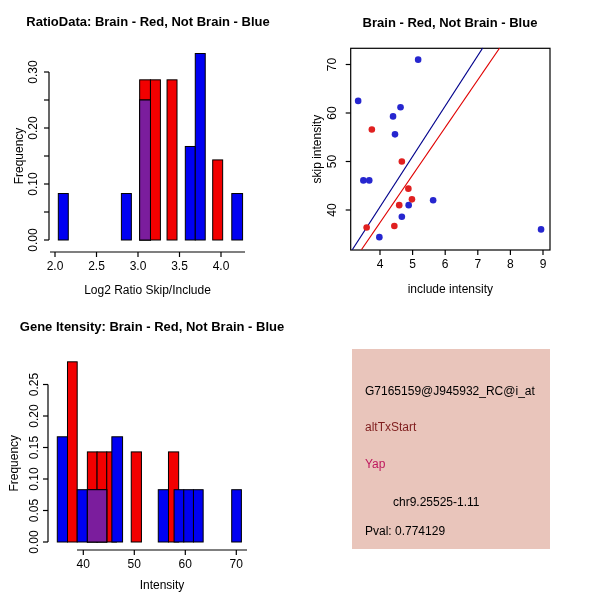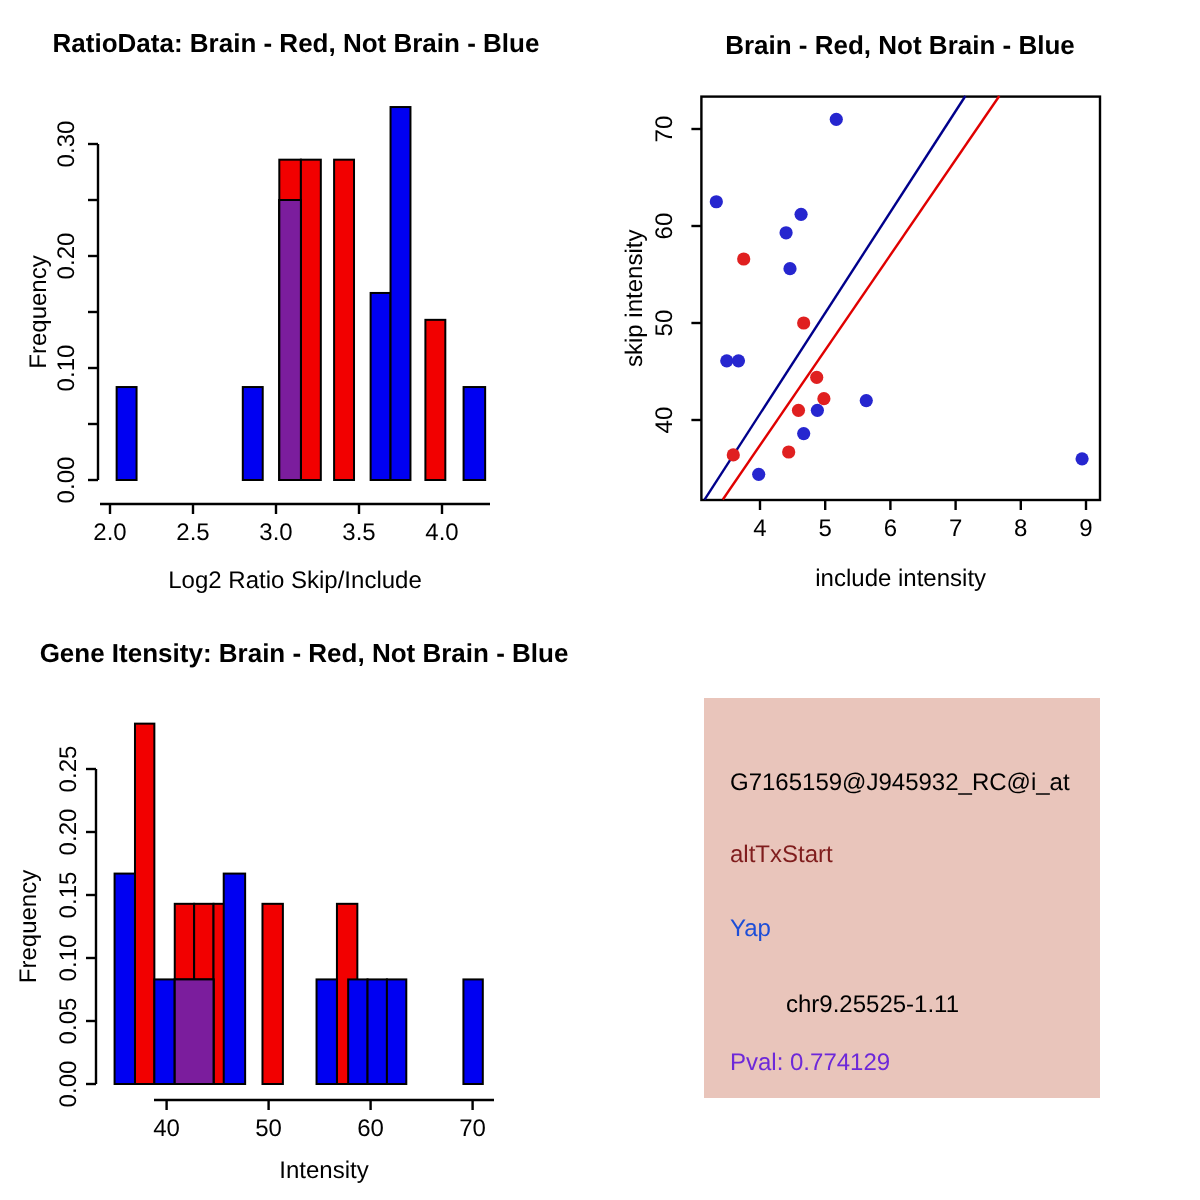--- a/index.html
+++ b/index.html
@@ -146,18 +146,18 @@
       <line x1="185.3" y1="250" x2="185.3" y2="255" stroke="#000000" stroke-width="1.2"></line>
       <text x="185.3" y="268" text-anchor="middle" font-size="12" font-weight="normal" fill="#000000">60</text>
       <line x1="236.3" y1="250" x2="236.3" y2="255" stroke="#000000" stroke-width="1.2"></line>
       <text x="236.3" y="268" text-anchor="middle" font-size="12" font-weight="normal" fill="#000000">70</text>
       <text x="162" y="289" text-anchor="middle" font-size="12" font-weight="normal" fill="#000000">Intensity</text>
     </svg>
   <div id="panel-info" class="panel">
     <div class="info-box" style="background: rgb(233, 197, 187);">
       <div class="info-line" style="top: 35px; color: rgb(0, 0, 0);">G7165159@J945932_RC@i_at</div>
       <div class="info-line" style="top: 71px; color: #7f1d1d;">altTxStart</div>
-      <div class="info-line" style="top: 108px; color: #1d4ed8;">Yap</div>
+      <div class="info-line" style="top: 108px; color: #be185d;">Yap</div>
       <div class="info-line" style="top: 146px; color: rgb(0, 0, 0); margin-left: 28px;">chr9.25525-1.11</div>
-      <div class="info-line" style="top: 175px; color: #6d28d9;">Pval: 0.774129</div>
+      <div class="info-line" style="top: 175px; color: #000000;">Pval: 0.774129</div>
     </div>
   </div>
 </div>
 
 </body></html>

